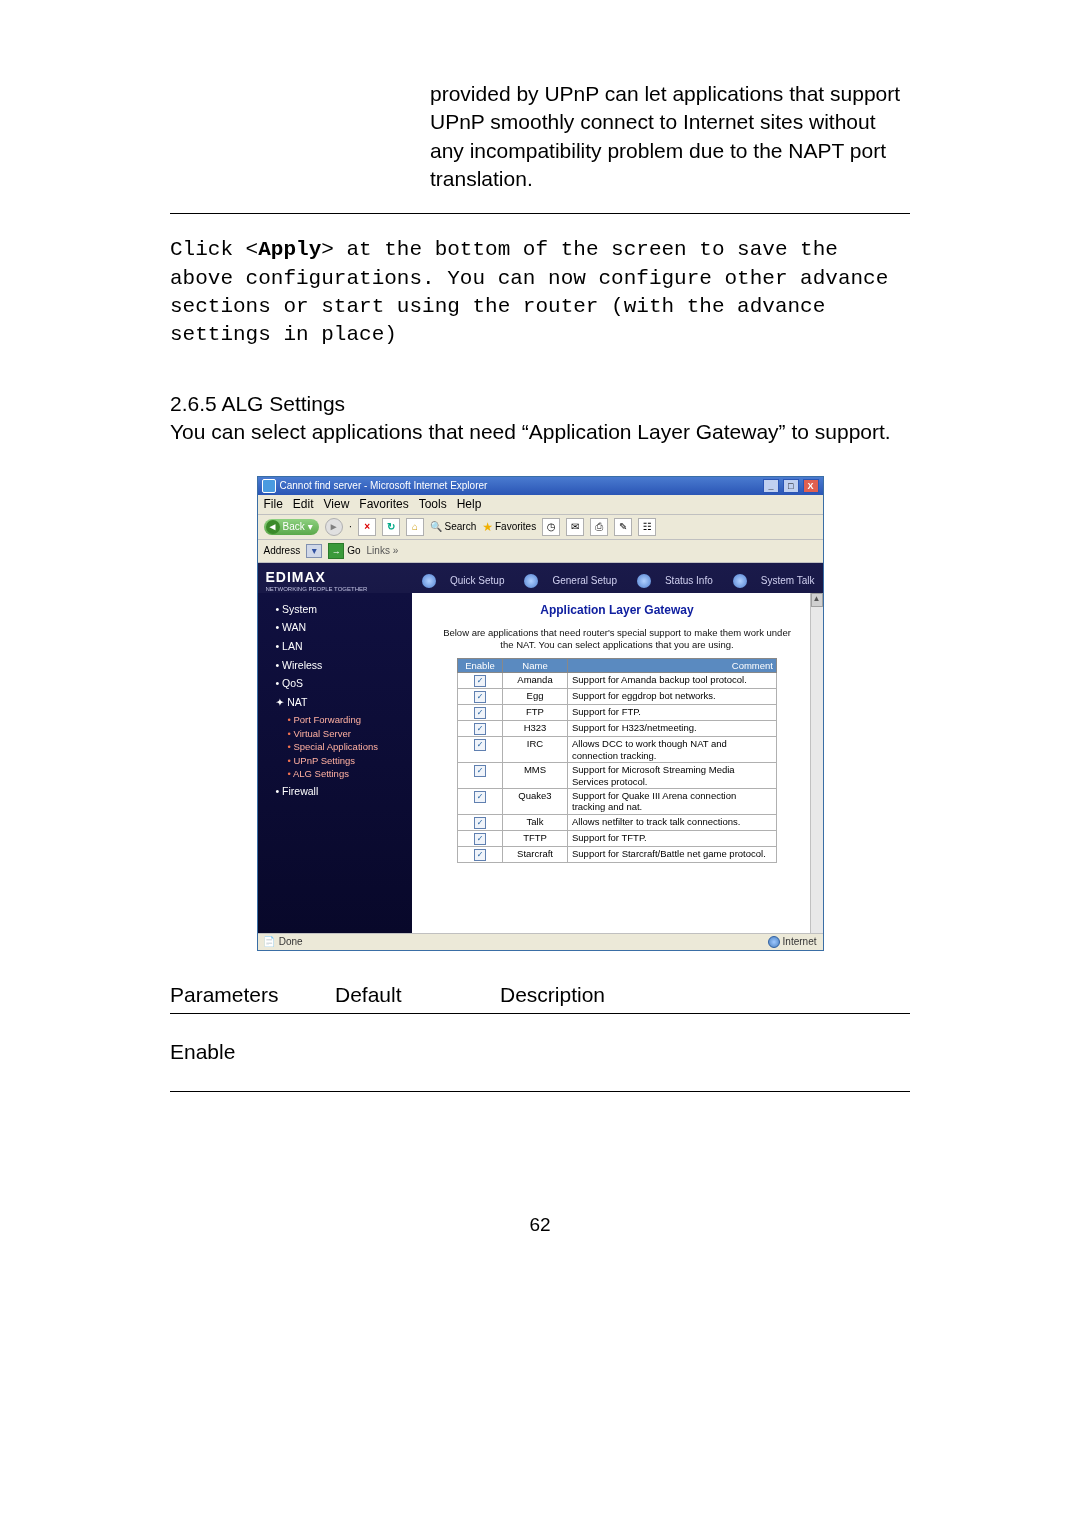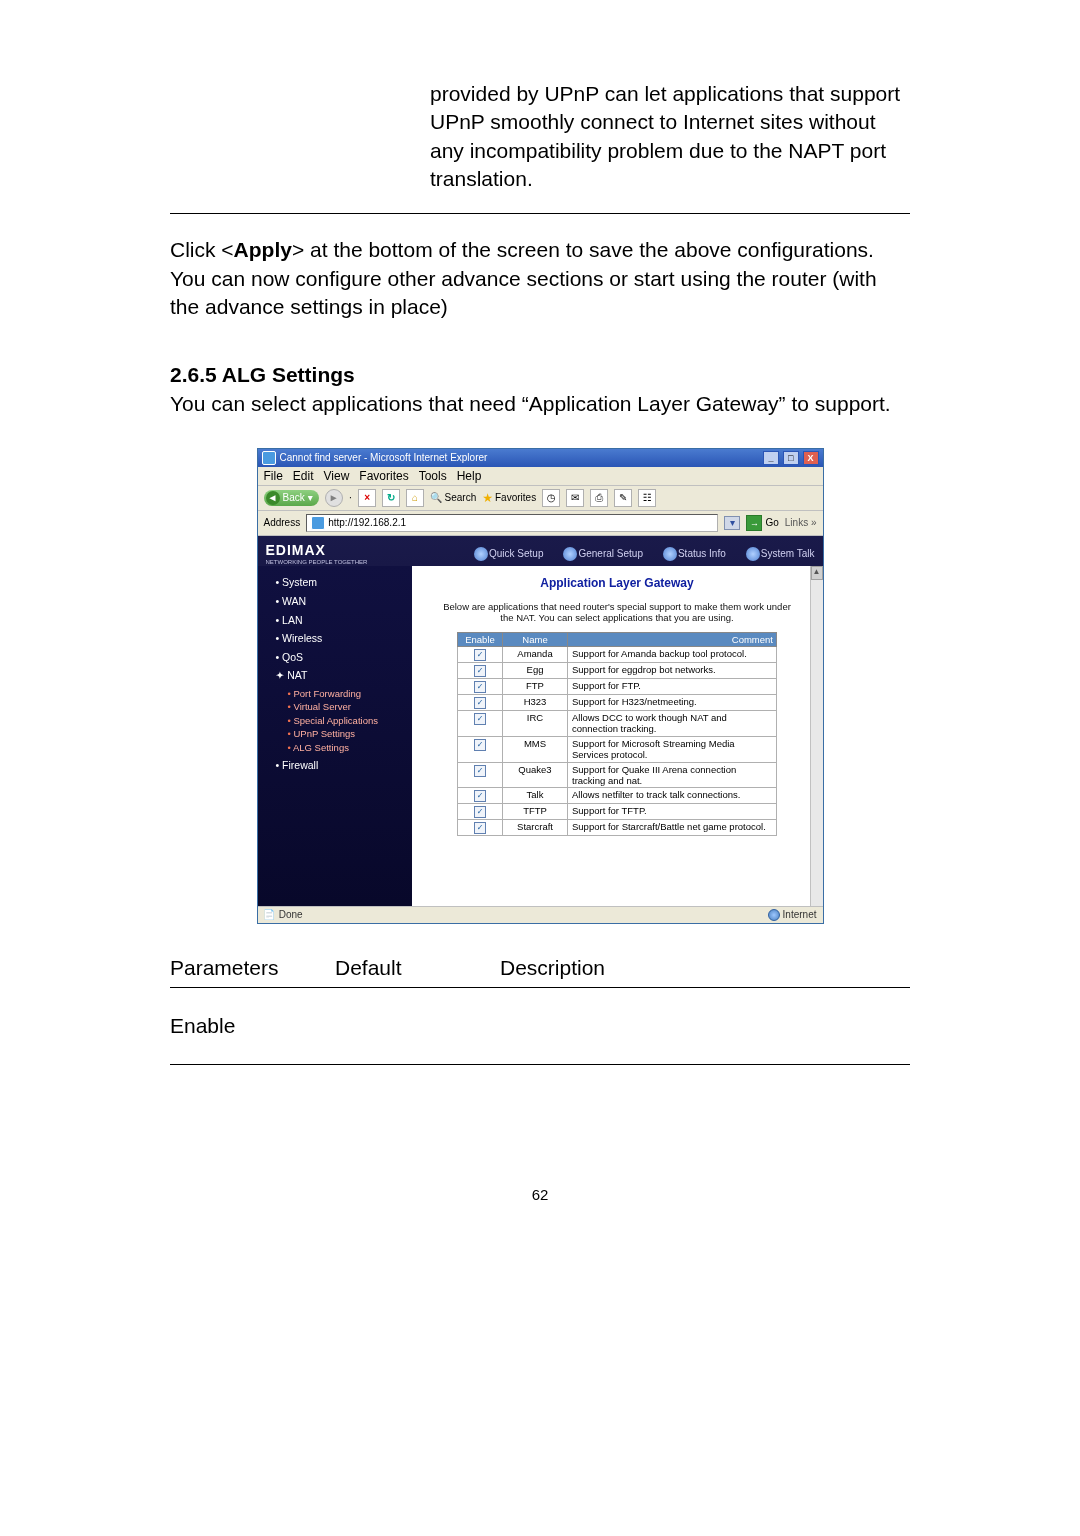--- a/index.html
+++ b/index.html
@@ -22,23 +22,24 @@
     margin-left: 260px;
     margin-bottom: 20px;
   }
   hr.thick {
     border: none;
     border-top: 1.5px solid #000;
     margin: 10px 0 22px 0;
   }
   .para-apply {
     margin-bottom: 40px;
+    font-family: Liberation Mono, monospace;
   }
   .section-title {
-    font-weight: bold;
+    font-weight: normal;
     margin-top: 32px;
   }
   .para-alg {
     margin-bottom: 30px;
   }
 
   
   .shot-wrap {
     display: flex;
     justify-content: center;
@@ -142,21 +143,21 @@
     padding: 2px 8px 0 8px;
   }
   .logo {
     color: #fff;
     font-weight: bold;
     letter-spacing: 1px;
     font-size: 14px;
   }
   .logo .sub { display: block; font-size: 6px; letter-spacing: 0; font-weight: normal; color: #c0c0e0; }
   .hdr-links { display: flex; gap: 20px; color: #d0d0f0; font-size: 10px; align-items: flex-end; }
-  .hdr-links .hl { display: flex; align-items: center; gap: 1px; }
+  .hdr-links .hl { display: flex; align-items: center; gap: 14px; }
   .globe { width: 14px; height: 14px; border-radius: 50%; background: radial-gradient(#b0d0ff, #5080d0); display: inline-block; }
 
   .content-flex { display: flex; }
   .sidebar {
     width: 130px;
     background: linear-gradient(#101040, #08082a);
     color: #fff;
     padding: 10px 6px 40px 18px;
     font-size: 10.5px;
     min-height: 290px;
@@ -249,21 +250,21 @@
     font-size: 21px;
   }
   .params-row .c1 { width: 165px; }
   .params-row .c2 { width: 95px; }
   .params-row .c3 { flex: 1; }
   hr.thin2 {
     border: none;
     border-top: 1px solid #000;
     margin: 24px 0 24px 0;
   }
-  .pagenum { text-align: center; font-size: 15px; margin-top: 120px; }
+  .pagenum { text-align: center; font-size: 19px; margin-top: 120px; }
 </style>
 </head>
 <body>
 
 <div class="page">
 
   <div class="para-upnp">provided by UPnP can let applications that support UPnP smoothly connect to Internet sites without any incompatibility problem due to the NAPT port translation.</div>
 
   <hr class="thick">
 
@@ -321,24 +322,20 @@
         </div>
         <span class="tb-icon">◷</span>
         <span class="tb-icon">✉</span>
         <span class="tb-icon">⎙</span>
         <span class="tb-icon">✎</span>
         <span class="tb-icon">☷</span>
       </div>
 
       <div class="addrbar">
         <span>Address</span>
-        <div class="addr-input">
-          <span class="ie-icon"></span>
-          <span>http://192.168.2.1</span>
-        </div>
         <span class="addr-dd">▾</span>
         <div class="go-btn">
           <span class="go-sq">→</span>
           <span>Go</span>
         </div>
         <span class="links-lbl"><span>Links</span> »</span>
       </div>
 
       <div class="hdrband">
         <div class="hdrband-row1">

